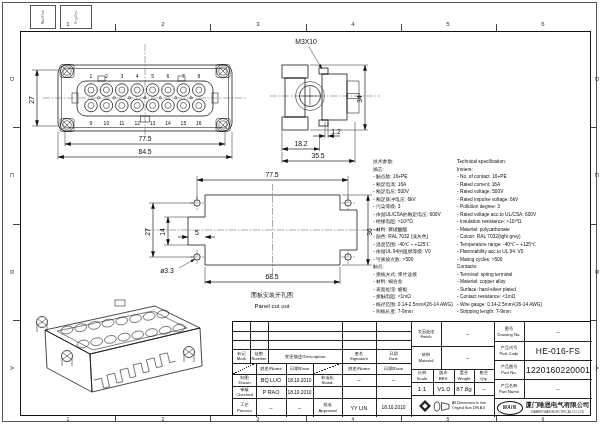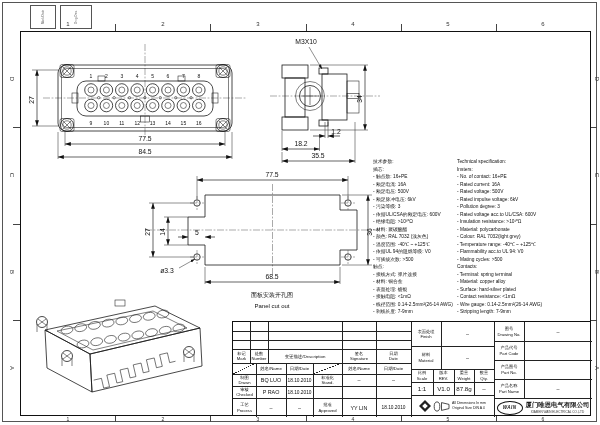--- a/index.html
+++ b/index.html
@@ -530,22 +530,24 @@
       </svg>
       <div class="note">All Dimensions In mm
 Original Size DIN A 4</div>
     </div>
 
     <div class="cell lbl" style="left:261px;top:0;width:30px;height:19px;">图号
 Drawing No.</div>
     <div class="cell val" style="left:291px;top:0;width:68px;height:19px;">–</div>
     <div class="cell lbl" style="left:261px;top:19px;width:30px;height:19px;">产品代号
 Part Code</div>
+    <div class="cell valbig" style="left:291px;top:19px;width:68px;height:19px;">HE-016-FS</div>
     <div class="cell lbl" style="left:261px;top:38px;width:30px;height:19px;">产品图号
 Part No.</div>
+    <div class="cell valbig" style="left:291px;top:38px;width:68px;height:19px;">1220160220001</div>
     <div class="cell lbl" style="left:261px;top:57px;width:30px;height:19px;">产品名称
 Part Name</div>
     <div class="cell val" style="left:291px;top:57px;width:68px;height:19px;">–</div>
 
     <div class="cell" style="left:261px;top:76px;width:98px;height:19px;gap:3px;">
       <span class="logo-oval">WAIN</span>
       <span style="display:flex;flex-direction:column;align-items:center;">
         <span class="co-cn">厦门唯恩电气有限公司</span>
         <span class="co-en">XIAMEN WAIN ELECTRICAL CO.,LTD</span>
       </span>

